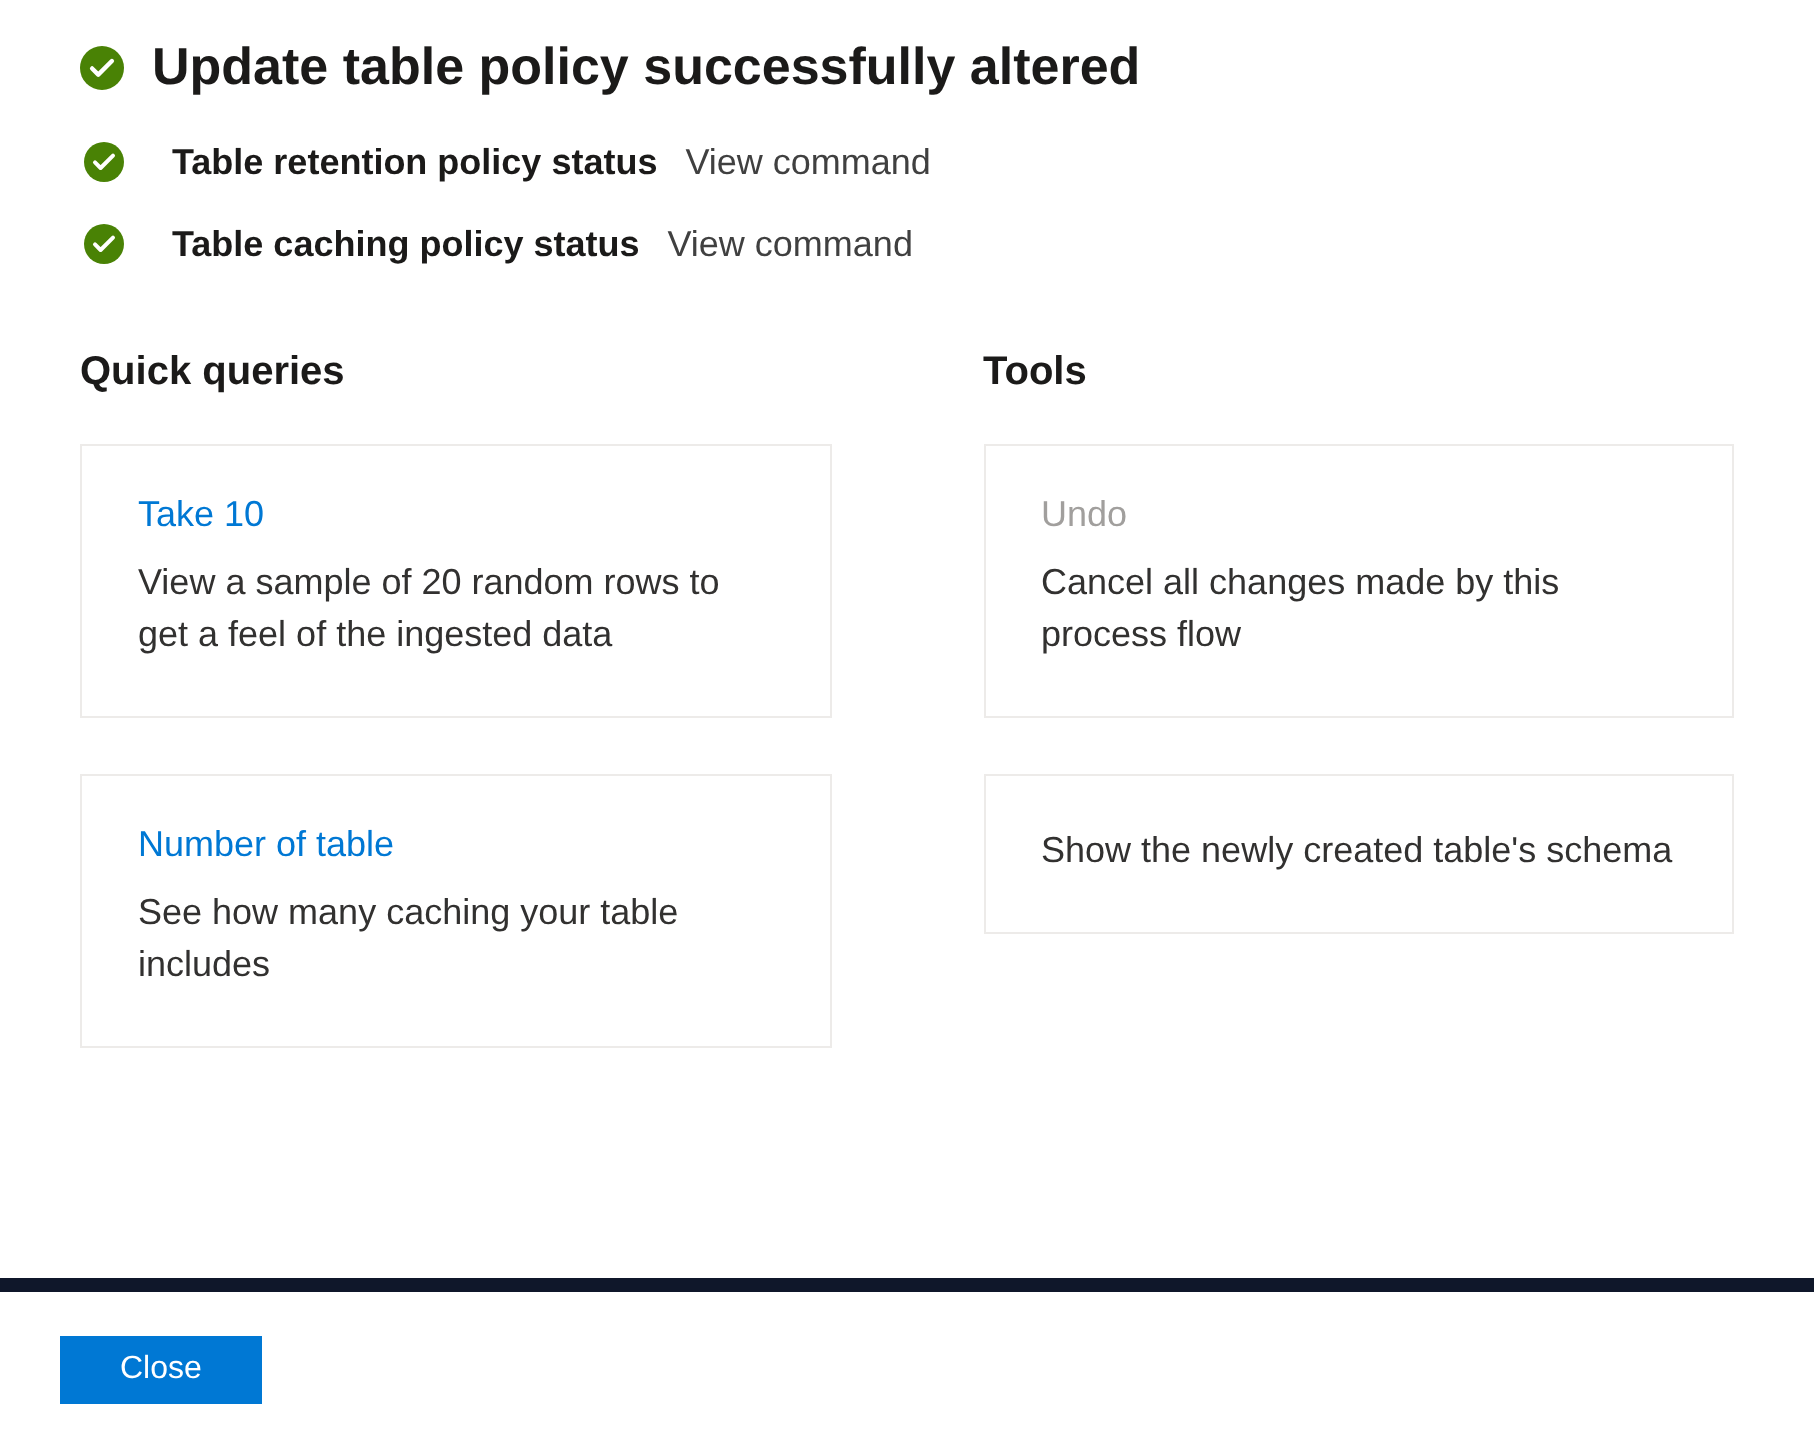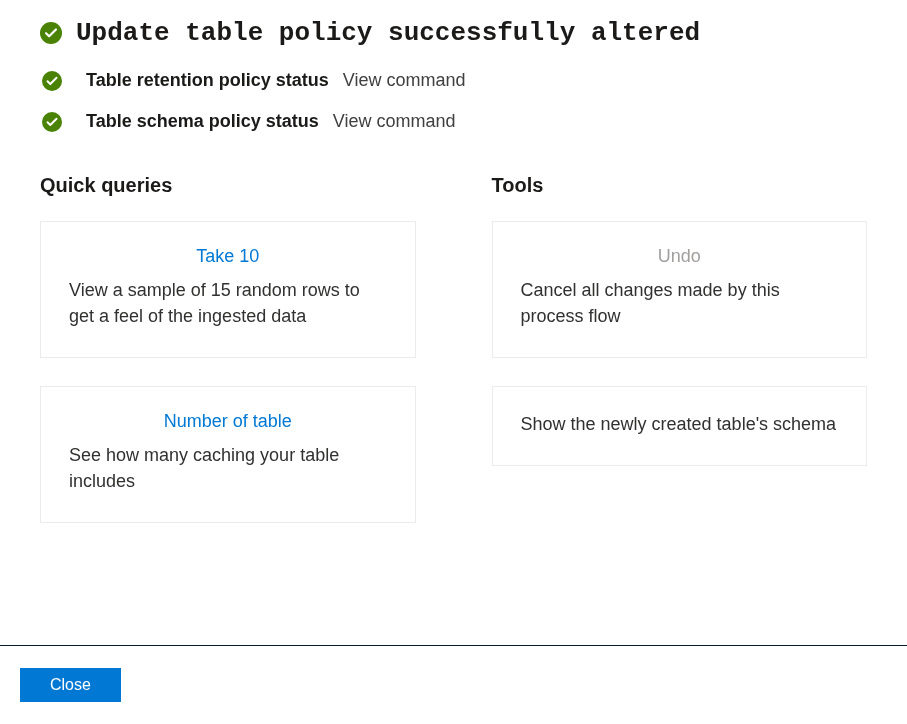--- a/index.html
+++ b/index.html
@@ -21,25 +21,24 @@
     .header-row {
       display: flex;
       align-items: center;
       gap: 14px;
       margin-bottom: 22px;
     }
     .header-title {
       font-size: 26px;
       font-weight: 600;
       color: #1b1a19;
-      font-family: Liberation Mono, monospace;
     }
     .status-row {
       display: flex;
-      align-items: flex-end;
+      align-items: flex-start;
       gap: 14px;
       margin-bottom: 20px;
       padding-left: 2px;
     }
     .status-label {
       font-size: 18px;
       font-weight: 600;
       color: #1b1a19;
       margin-left: 10px;
     }
@@ -77,38 +76,37 @@
       border: 1px solid #edebe9;
       padding: 24px 28px 28px 28px;
       margin-bottom: 28px;
       cursor: pointer;
     }
     .card-title {
       font-size: 18px;
       font-weight: 400;
       color: #0078d4;
       margin-bottom: 10px;
-      text-align: center;
     }
     .card-title.disabled {
       color: #a19f9d;
     }
     .card-desc {
       font-size: 18px;
       font-weight: 400;
       color: #323130;
       line-height: 1.45;
     }
     .footer {
       position: absolute;
       bottom: 0;
       left: 0;
       right: 0;
-      border-top: 1px solid #0f172a;
-      padding: 22px 20px;
+      border-top: 7px solid #0f172a;
+      padding: 22px 30px;
     }
     .close-btn {
       background: #0078d4;
       color: #ffffff;
       border: none;
       font-size: 16px;
       font-weight: 400;
       padding: 8px 30px;
       cursor: pointer;
       font-family: inherit;
@@ -133,31 +131,31 @@
     </svg>
     <span class="status-label">Table retention policy status</span>
     <a class="link">View command</a>
   </div>
 
   <div class="status-row">
     <svg class="check-icon" viewBox="0 0 20 20">
       <circle cx="10" cy="10" r="10" fill="#498205"></circle>
       <path d="M5.5 10.2 L8.3 13 L14.5 6.8" stroke="#ffffff" stroke-width="2" fill="none" stroke-linecap="round" stroke-linejoin="round"></path>
     </svg>
-    <span class="status-label">Table schema policy status</span>
+    <span class="status-label">Table caching policy status</span>
     <a class="link">View command</a>
   </div>
 
   <div class="columns">
     <div class="column">
       <div class="column-title">Quick queries</div>
 
       <div class="card">
         <div class="card-title">Take 10</div>
-        <div class="card-desc">View a sample of 15 random rows to get a feel of the ingested data</div>
+        <div class="card-desc">View a sample of 20 random rows to get a feel of the ingested data</div>
       </div>
 
       <div class="card">
         <div class="card-title">Number of table</div>
         <div class="card-desc">See how many caching your table includes</div>
       </div>
     </div>
 
     <div class="column">
       <div class="column-title">Tools</div>

